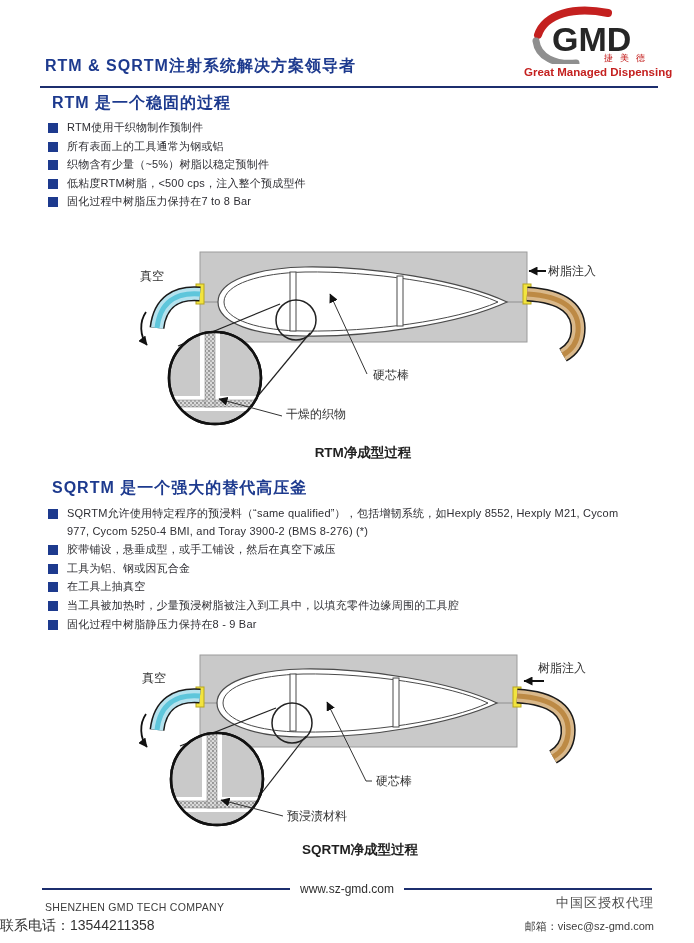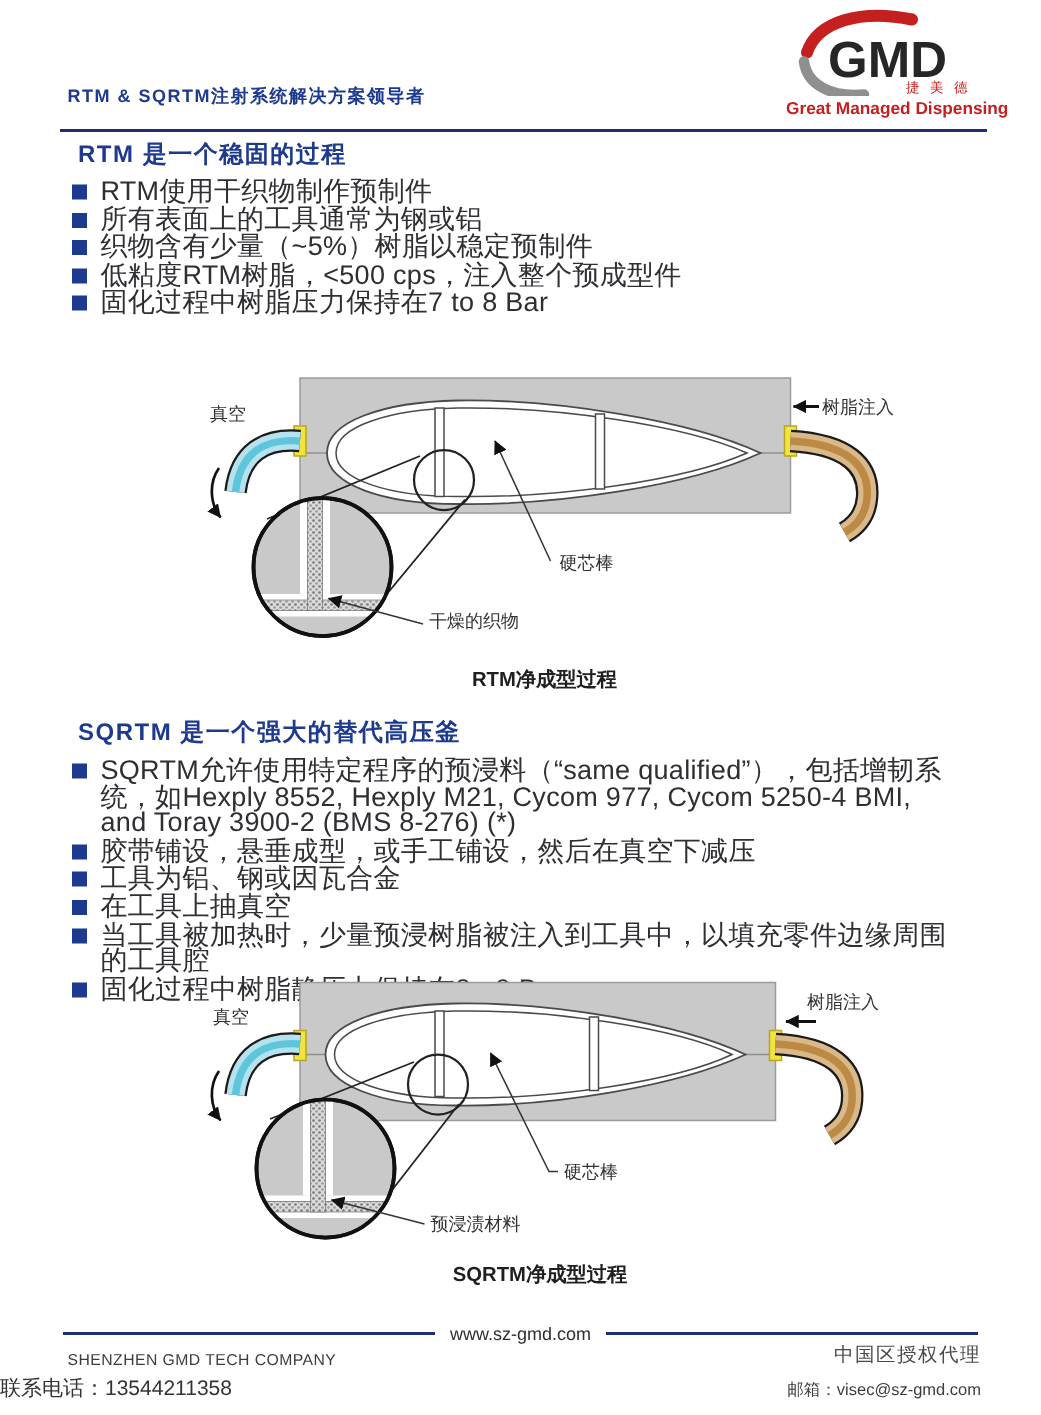--- a/index.html
+++ b/index.html
@@ -3,41 +3,41 @@
 <meta charset="utf-8">
 <style>
   html,body{margin:0;padding:0;background:#fff;}
   .page{
     position:relative;width:694px;height:943px;background:#fff;overflow:hidden;
     font-family:"Liberation Sans",sans-serif;
   }
   
   .hdr-title{
     position:absolute;left:45px;top:56px;
-    font-size:12px;font-weight:700;color:#1d3a8e;letter-spacing:1px;white-space:nowrap;
+    font-size:16px;font-weight:700;color:#1d3a8e;letter-spacing:1px;white-space:nowrap;
   }
   .logo{position:absolute;right:28px;top:6px;width:142px;text-align:center;}
   .logo-tagline{font-size:11.5px;font-weight:600;color:#c4201f;margin-top:-2px;white-space:nowrap;}
   .hdr-rule{position:absolute;left:40px;right:36px;top:86px;height:2px;background:#1c2e6e;}
   
   .sec-h{
     position:absolute;left:52px;
     font-size:16px;font-weight:700;color:#1d3a8e;letter-spacing:1px;white-space:nowrap;
   }
   #rtm-heading{top:93px;}
   #sqrtm-heading{top:478px;}
   
   ul.blist{
     position:absolute;left:48px;margin:0;padding:0;list-style:none;width:592px;
   }
   #rtm-bullets{top:119px;}
   #sqrtm-bullets{top:505px;}
   ul.blist li{display:flex;align-items:flex-start;margin:0 0 1px 0;}
   .sq{flex:0 0 auto;width:10px;height:10px;background:#1d3a8e;margin:4px 9px 0 0;}
-  .bt{font-size:18px;line-height:17.6px;color:#2e2e33;letter-spacing:0.2px;}
+  .bt{font-size:11px;line-height:17.6px;color:#2e2e33;letter-spacing:0.2px;}
   
   .fig{position:absolute;left:120px;}
   #fig1{top:246px;}
   #fig2{top:650px;}
   
   .ft-divider{position:absolute;left:42px;right:42px;top:882px;display:flex;align-items:center;}
   .ft-divider .ln{flex:1;height:2px;background:#1c2e6e;}
   .ft-divider .wb{margin:0 10px;font-size:12px;color:#2f2f2f;white-space:nowrap;}
   .ft-left{position:absolute;left:45px;top:894px;}
   .ft-left .cn{font-size:13px;color:#4a4a4a;letter-spacing:1px;}

